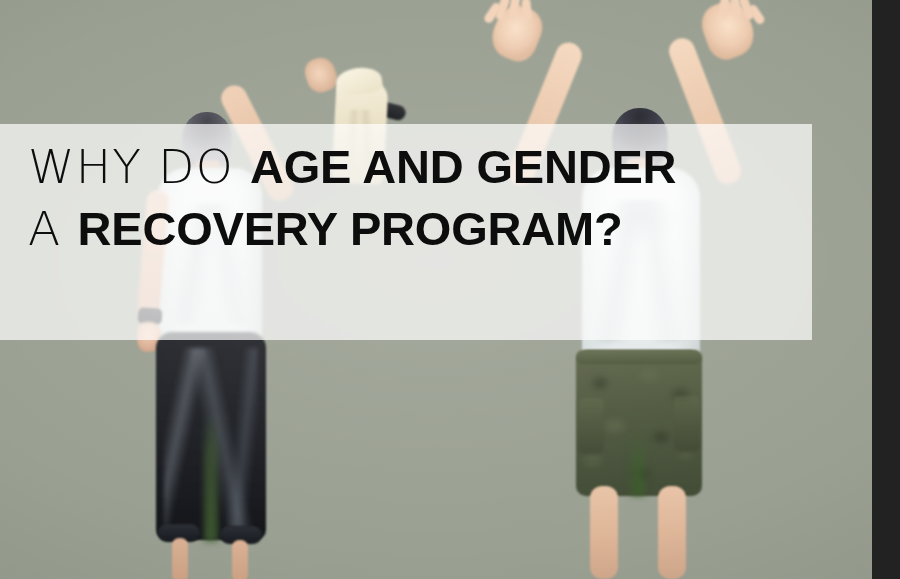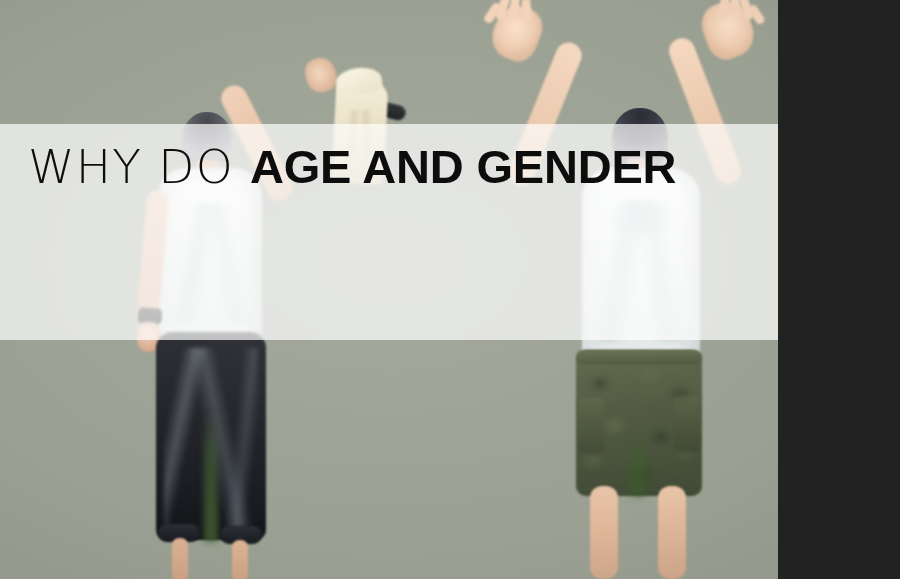--- a/index.html
+++ b/index.html
@@ -2,21 +2,21 @@
 <html><head>
 <meta charset="utf-8">
 <title>Recovery Program Hero Banner</title>
 <style>
   * { margin:0; padding:0; box-sizing:border-box; }
   html,body { background:#222; }
   body { font-family:"Liberation Sans", sans-serif; }
 
   #hero {
     position:relative;
-    width:778px; height:579px;
+    width:872px; height:579px;
     overflow:hidden;
     background:#9aa092;
   }
 
   
   .bg-layer { position:absolute; inset:0; }
 
   
   .bg-rock {
     background:
@@ -398,16 +398,17 @@
     <div class="pr-shorts-gap"></div>
     <div class="pr-thigh-l"></div>
     <div class="pr-thigh-r"></div>
   </div>
 
   <div class="bg-layer bg-vignette"></div>
 
   <div id="text-overlay">
     <h1 id="headline">
       <span class="hl-line"><span class="t-light">WHY DO </span><span class="t-bold">AGE AND GENDER</span></span>
+      <span class="hl-line"><span class="t-light">A </span><span class="t-bold">RECOVERY PROGRAM?</span></span>
     </h1>
   </div>
 
 </div>
 
 </body></html>

